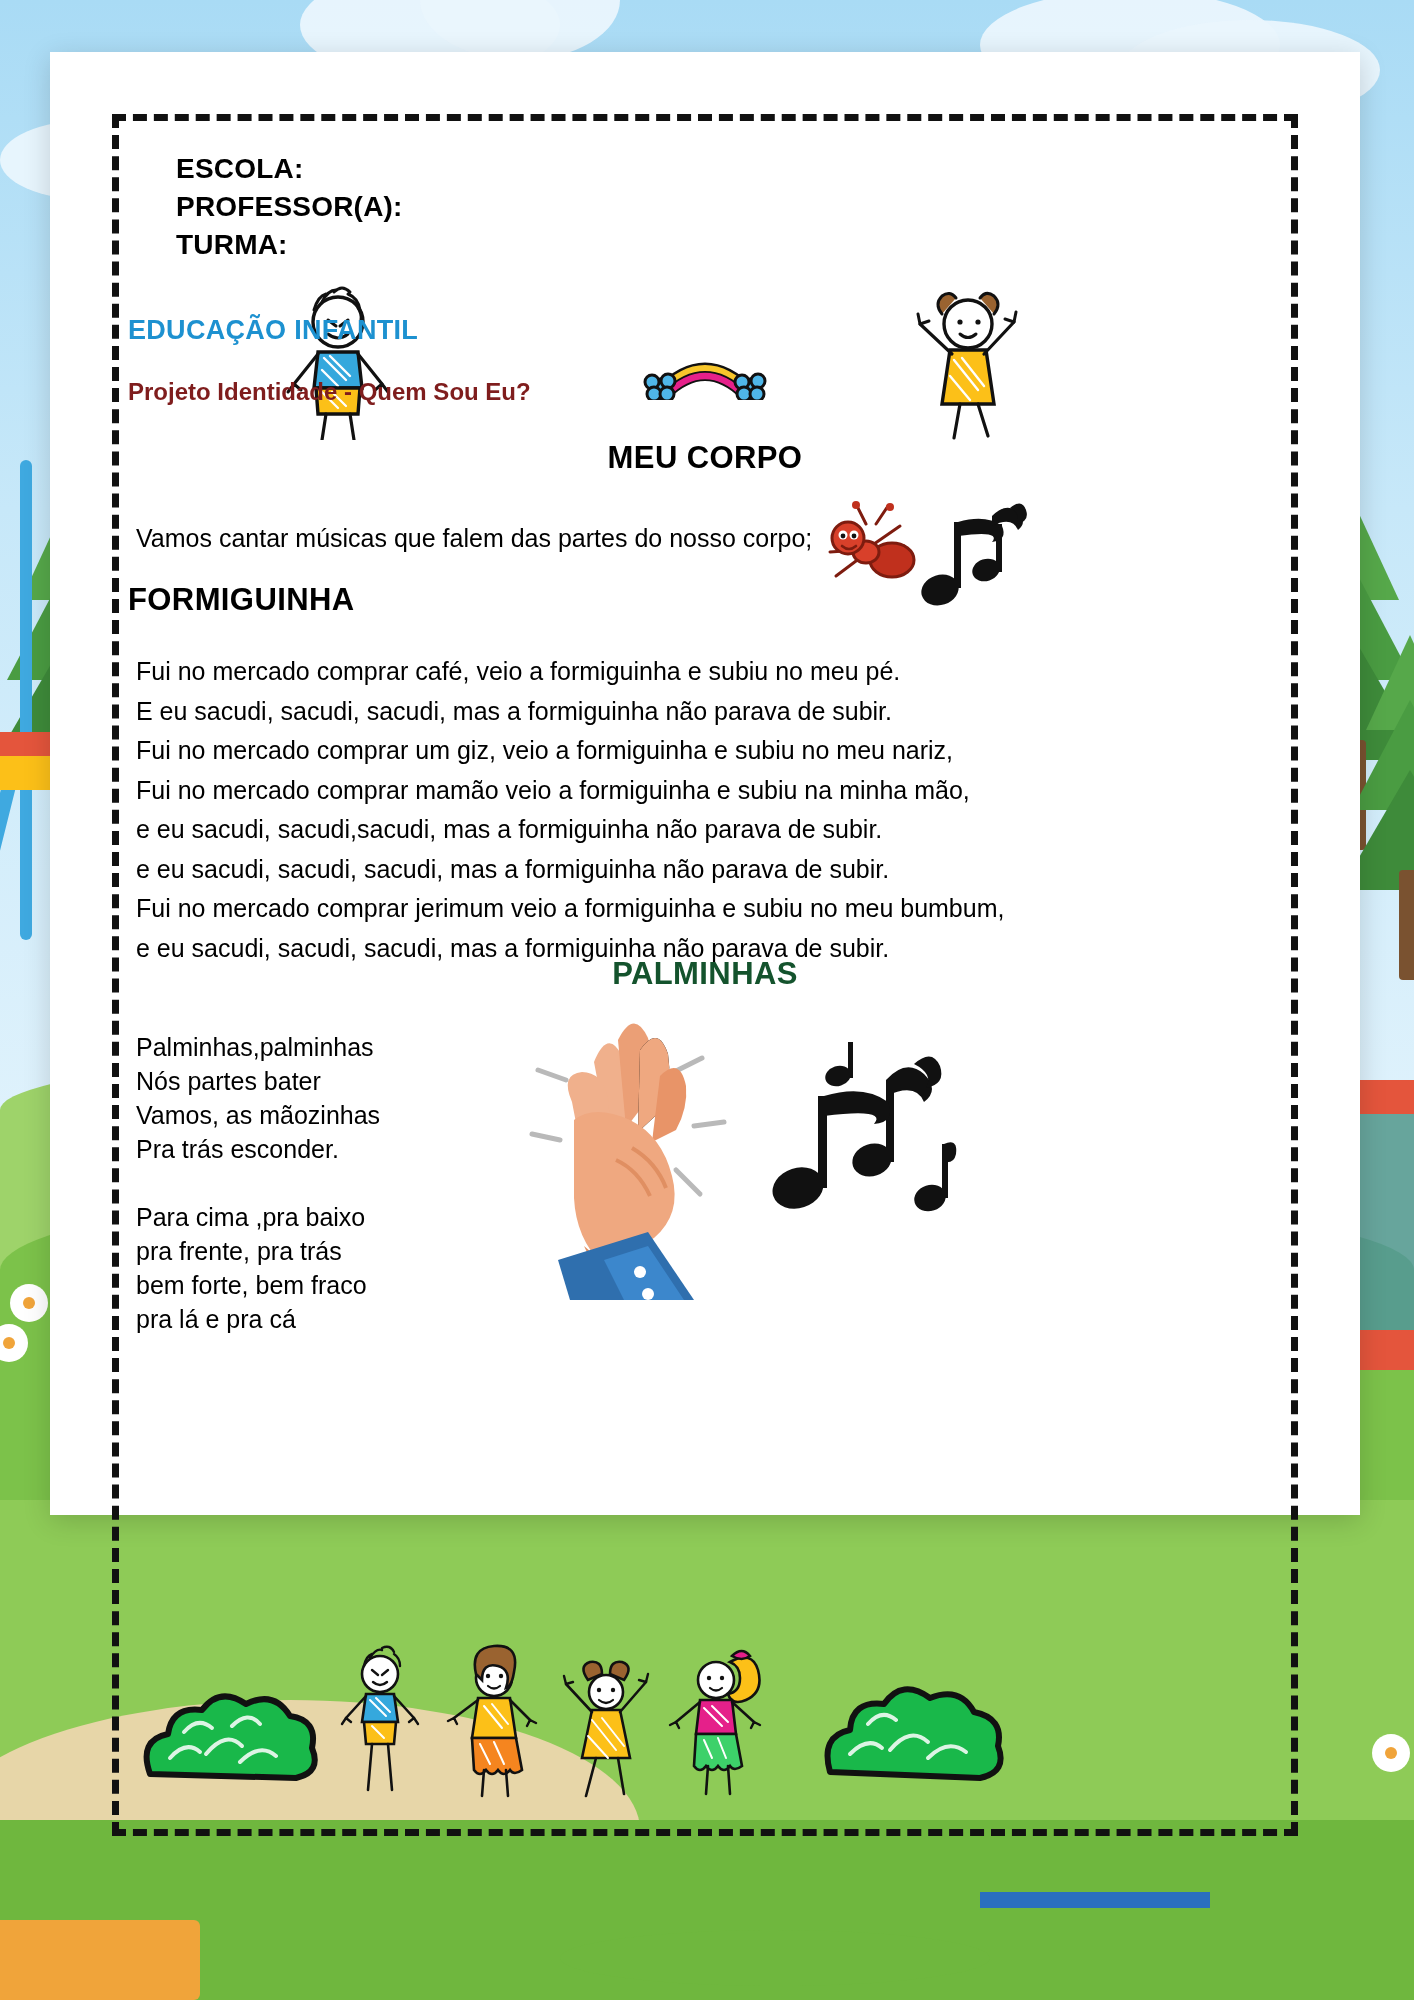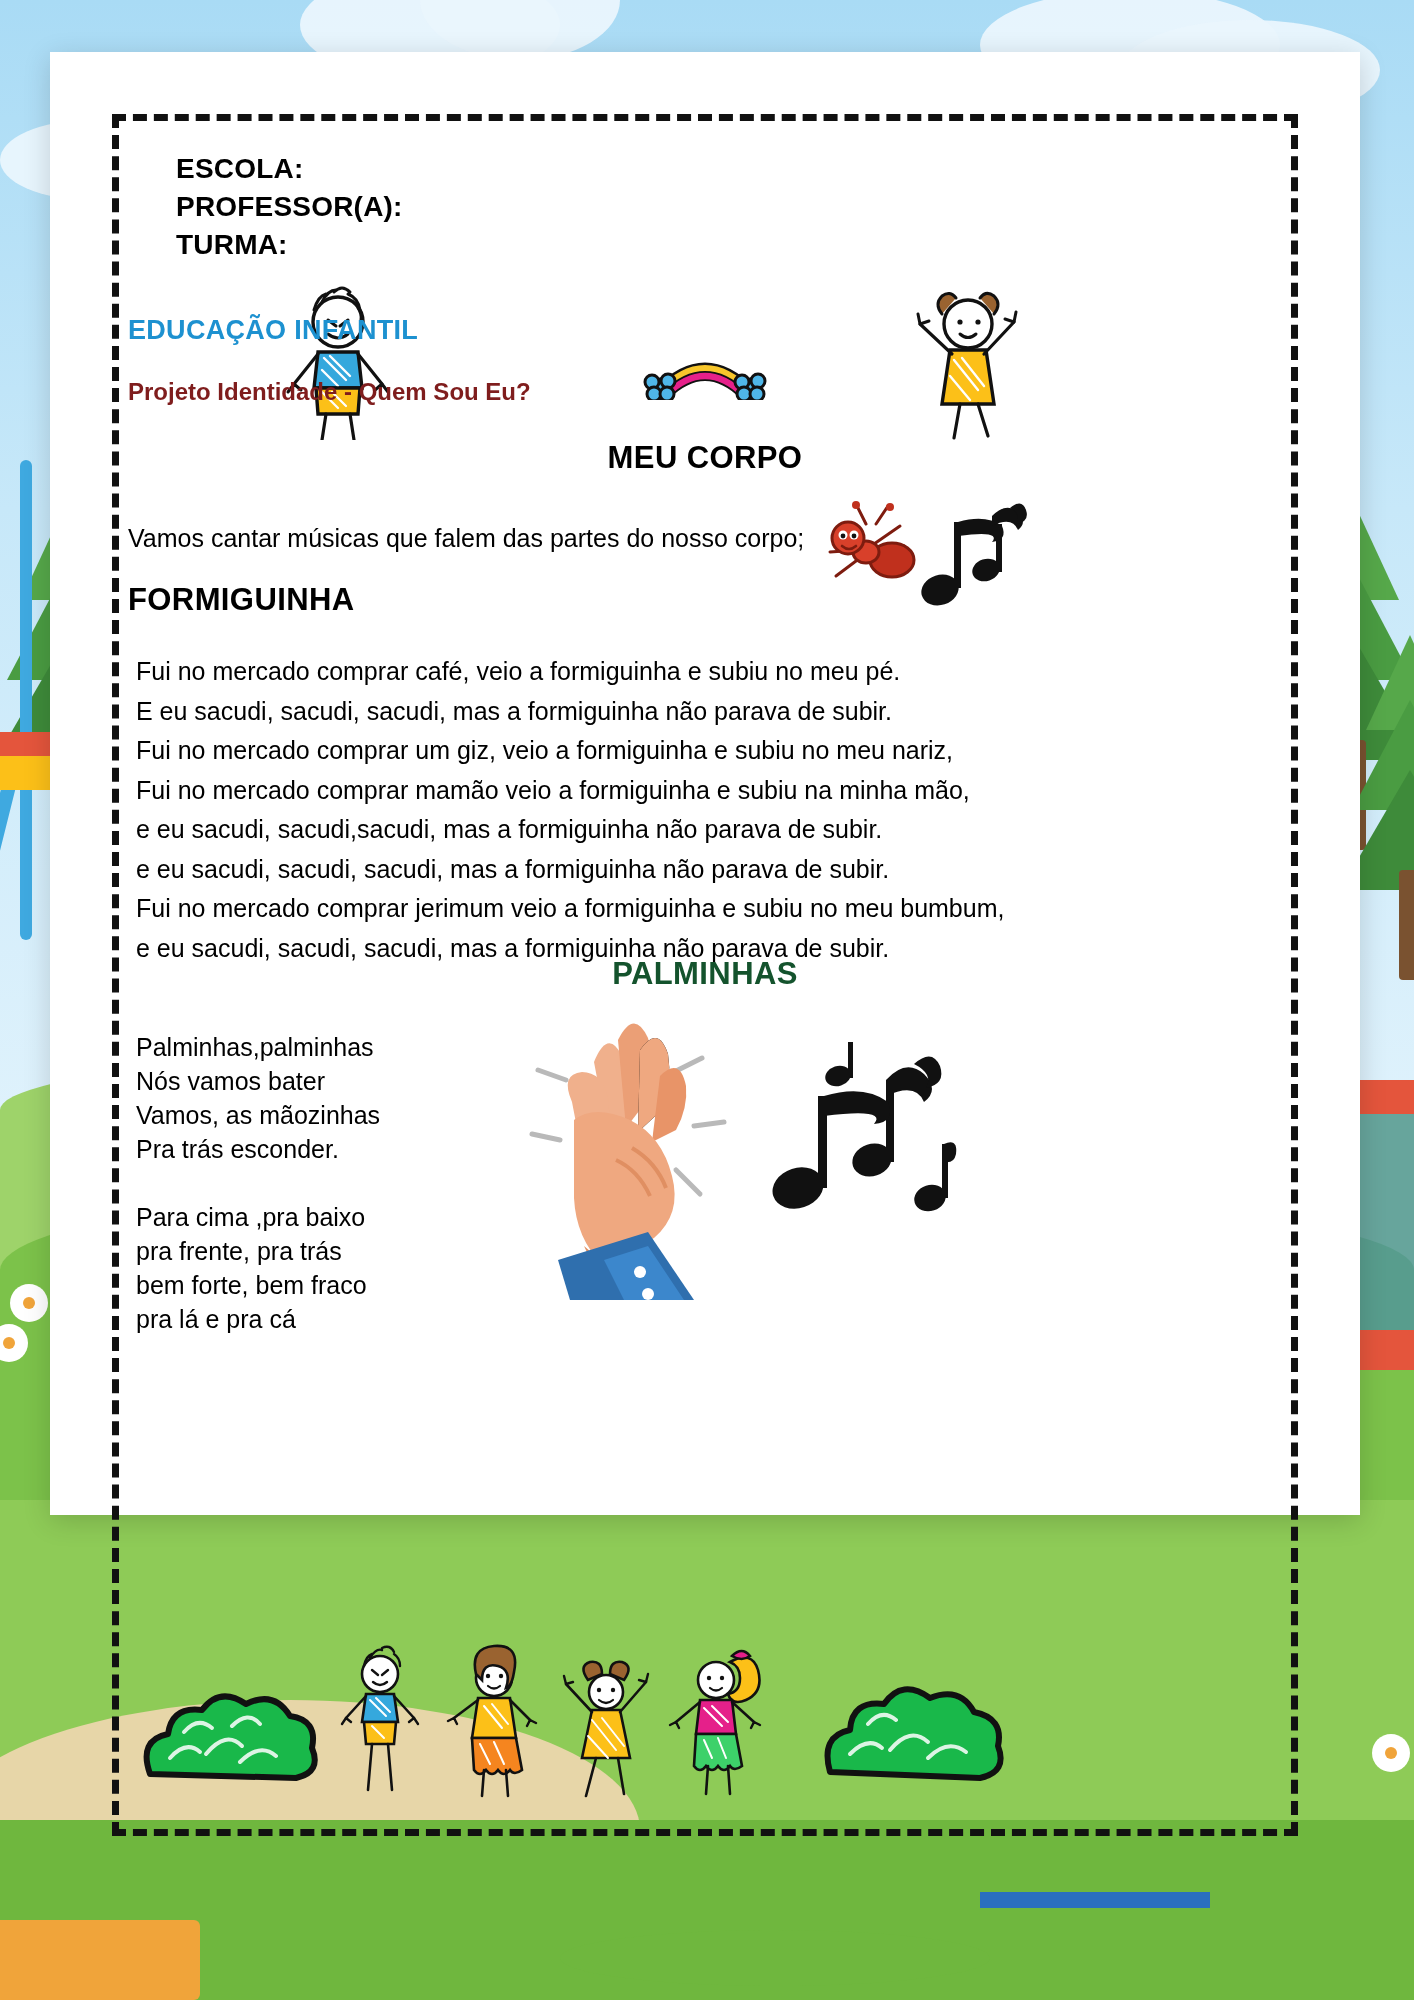--- a/index.html
+++ b/index.html
@@ -51,21 +51,21 @@
        line-height:38px;letter-spacing:.2px;}
   .hdr div{white-space:nowrap;}
 
   .edu{position:absolute;left:0;right:0;top:185px;text-align:left;
        font-size:27px;font-weight:bold;color:#1d91d0;letter-spacing:.3px;}
   .rainbow-wrap{position:absolute;left:50%;transform:translateX(-50%);top:218px;width:130px;height:52px;}
   .subtitle{position:absolute;left:0;right:0;top:248px;
        font-size:24px;font-weight:bold;color:#7f1d1d;}
   .meucorpo{position:absolute;left:0;right:0;top:310px;text-align:center;
        font-size:31px;font-weight:bold;color:#000;letter-spacing:.4px;}
-  .intro{position:absolute;left:0;top:394px;font-size:25px;color:#000;}
+  .intro{position:absolute;left:8px;top:394px;font-size:25px;color:#000;}
   .formiguinha{position:absolute;left:0;right:0;top:452px;text-align:left;
        font-size:31px;font-weight:bold;color:#000;letter-spacing:.4px;}
   .lyrics{position:absolute;left:8px;top:522px;font-size:25px;color:#000;line-height:39.5px;}
   .lyrics div{white-space:nowrap;}
   .palminhas{position:absolute;left:0;right:0;top:826px;text-align:center;
        font-size:31px;font-weight:bold;color:#14532d;letter-spacing:.4px;}
   .palm-lyrics{position:absolute;left:8px;top:900px;font-size:25px;color:#000;line-height:34px;}
   .palm-lyrics div{white-space:nowrap;min-height:34px;}
 
   
@@ -245,21 +245,21 @@
       <div>e eu sacudi, sacudi,sacudi, mas a formiguinha não parava de subir.</div>
       <div>e eu sacudi, sacudi, sacudi, mas a formiguinha não parava de subir.</div>
       <div>Fui no mercado comprar jerimum veio a formiguinha e subiu no meu bumbum,</div>
       <div>e eu sacudi, sacudi, sacudi, mas a formiguinha não parava de subir.</div>
     </div>
 
     <div class="palminhas">PALMINHAS</div>
 
     <div class="palm-lyrics">
       <div>Palminhas,palminhas</div>
-      <div>Nós vamos bater</div>
+      <div>Nós partes bater</div>
       <div>Vamos, as mãozinhas</div>
       <div>Pra trás esconder.</div>
       <div>&nbsp;</div>
       <div>Para cima ,pra baixo</div>
       <div>pra frente, pra trás</div>
       <div>bem forte, bem fraco</div>
       <div>pra lá e pra cá</div>
     </div>
 
     <svg class="hands" viewBox="0 0 250 290">

